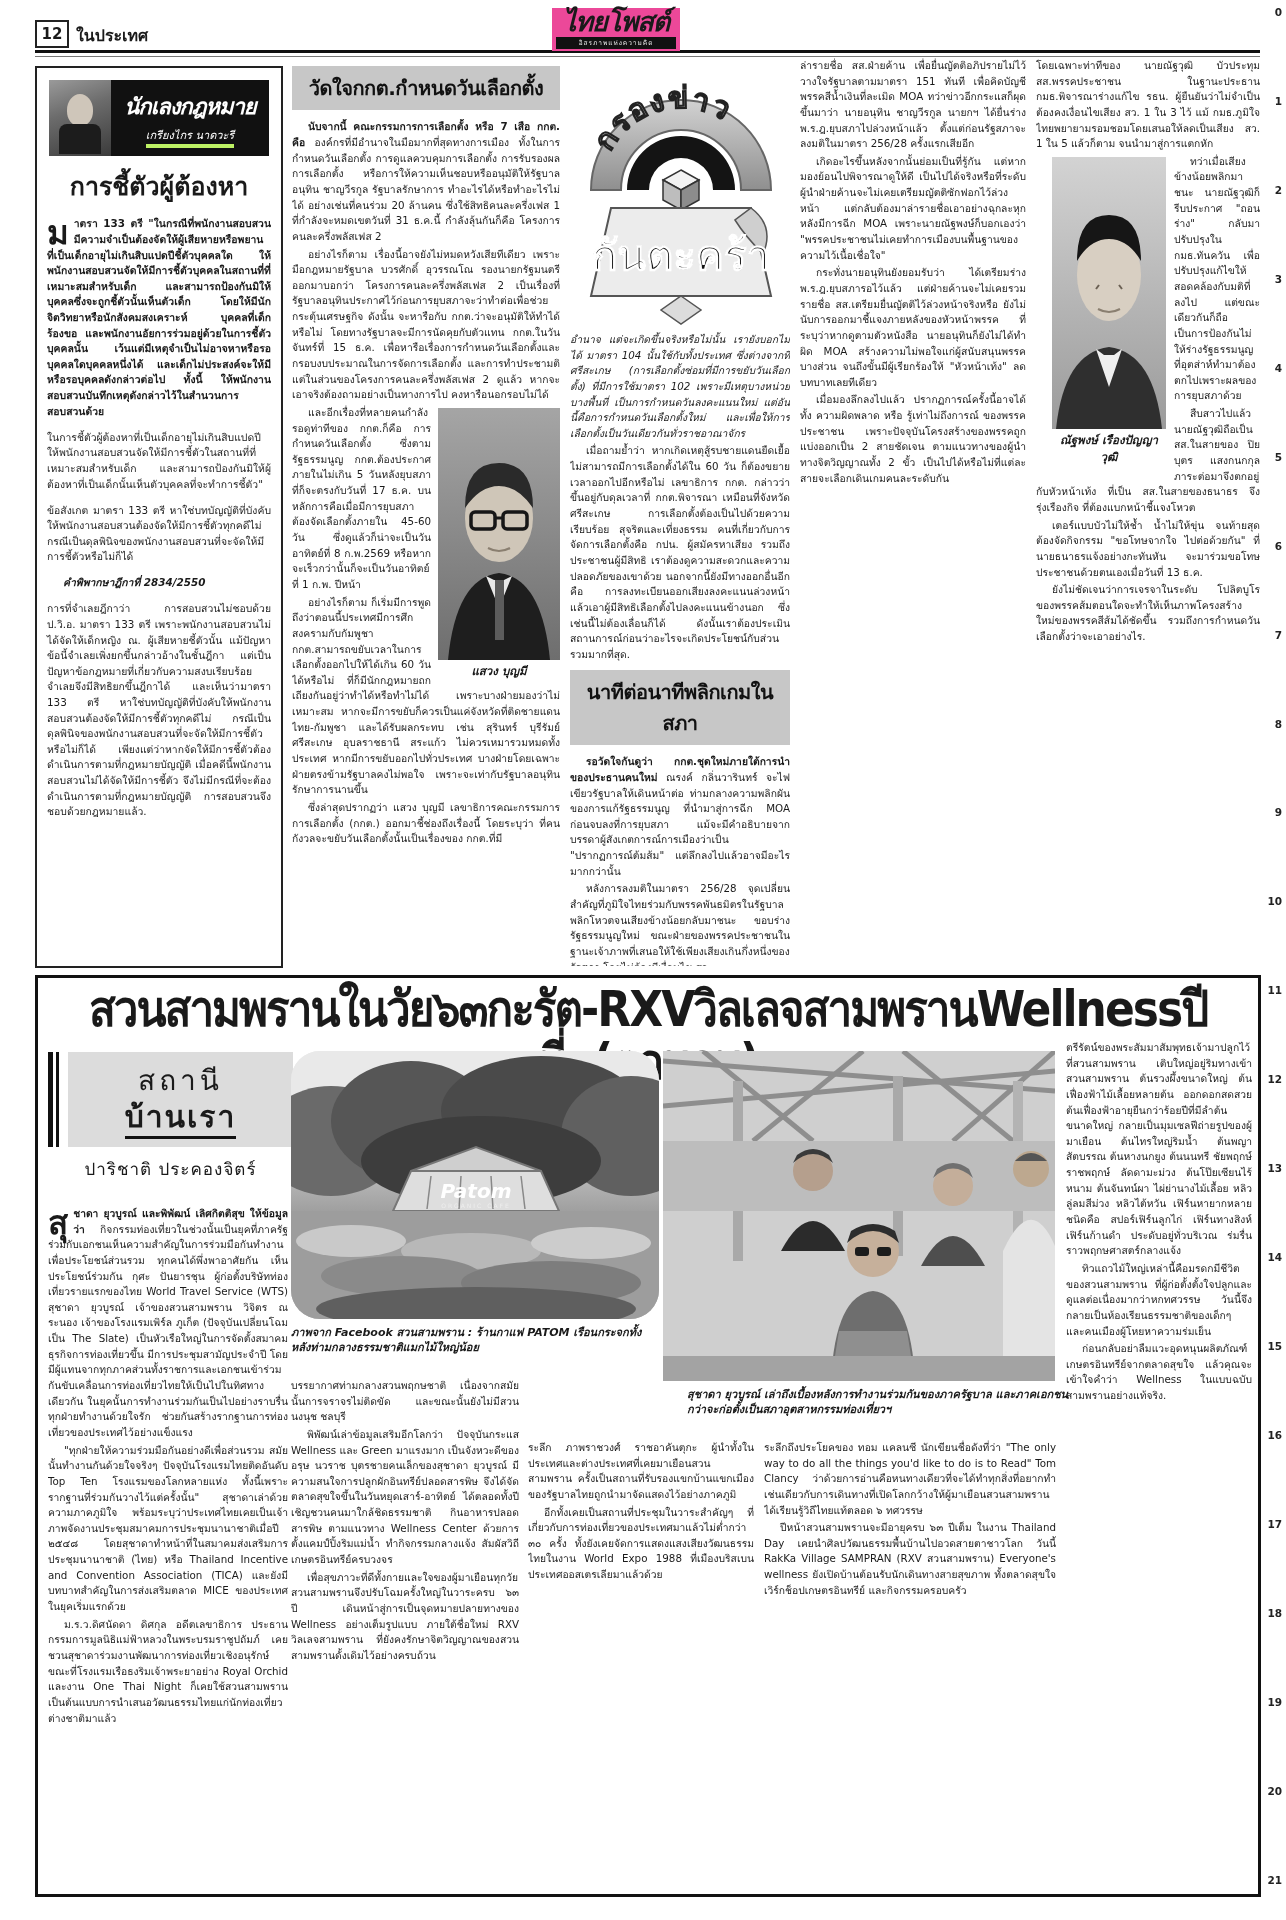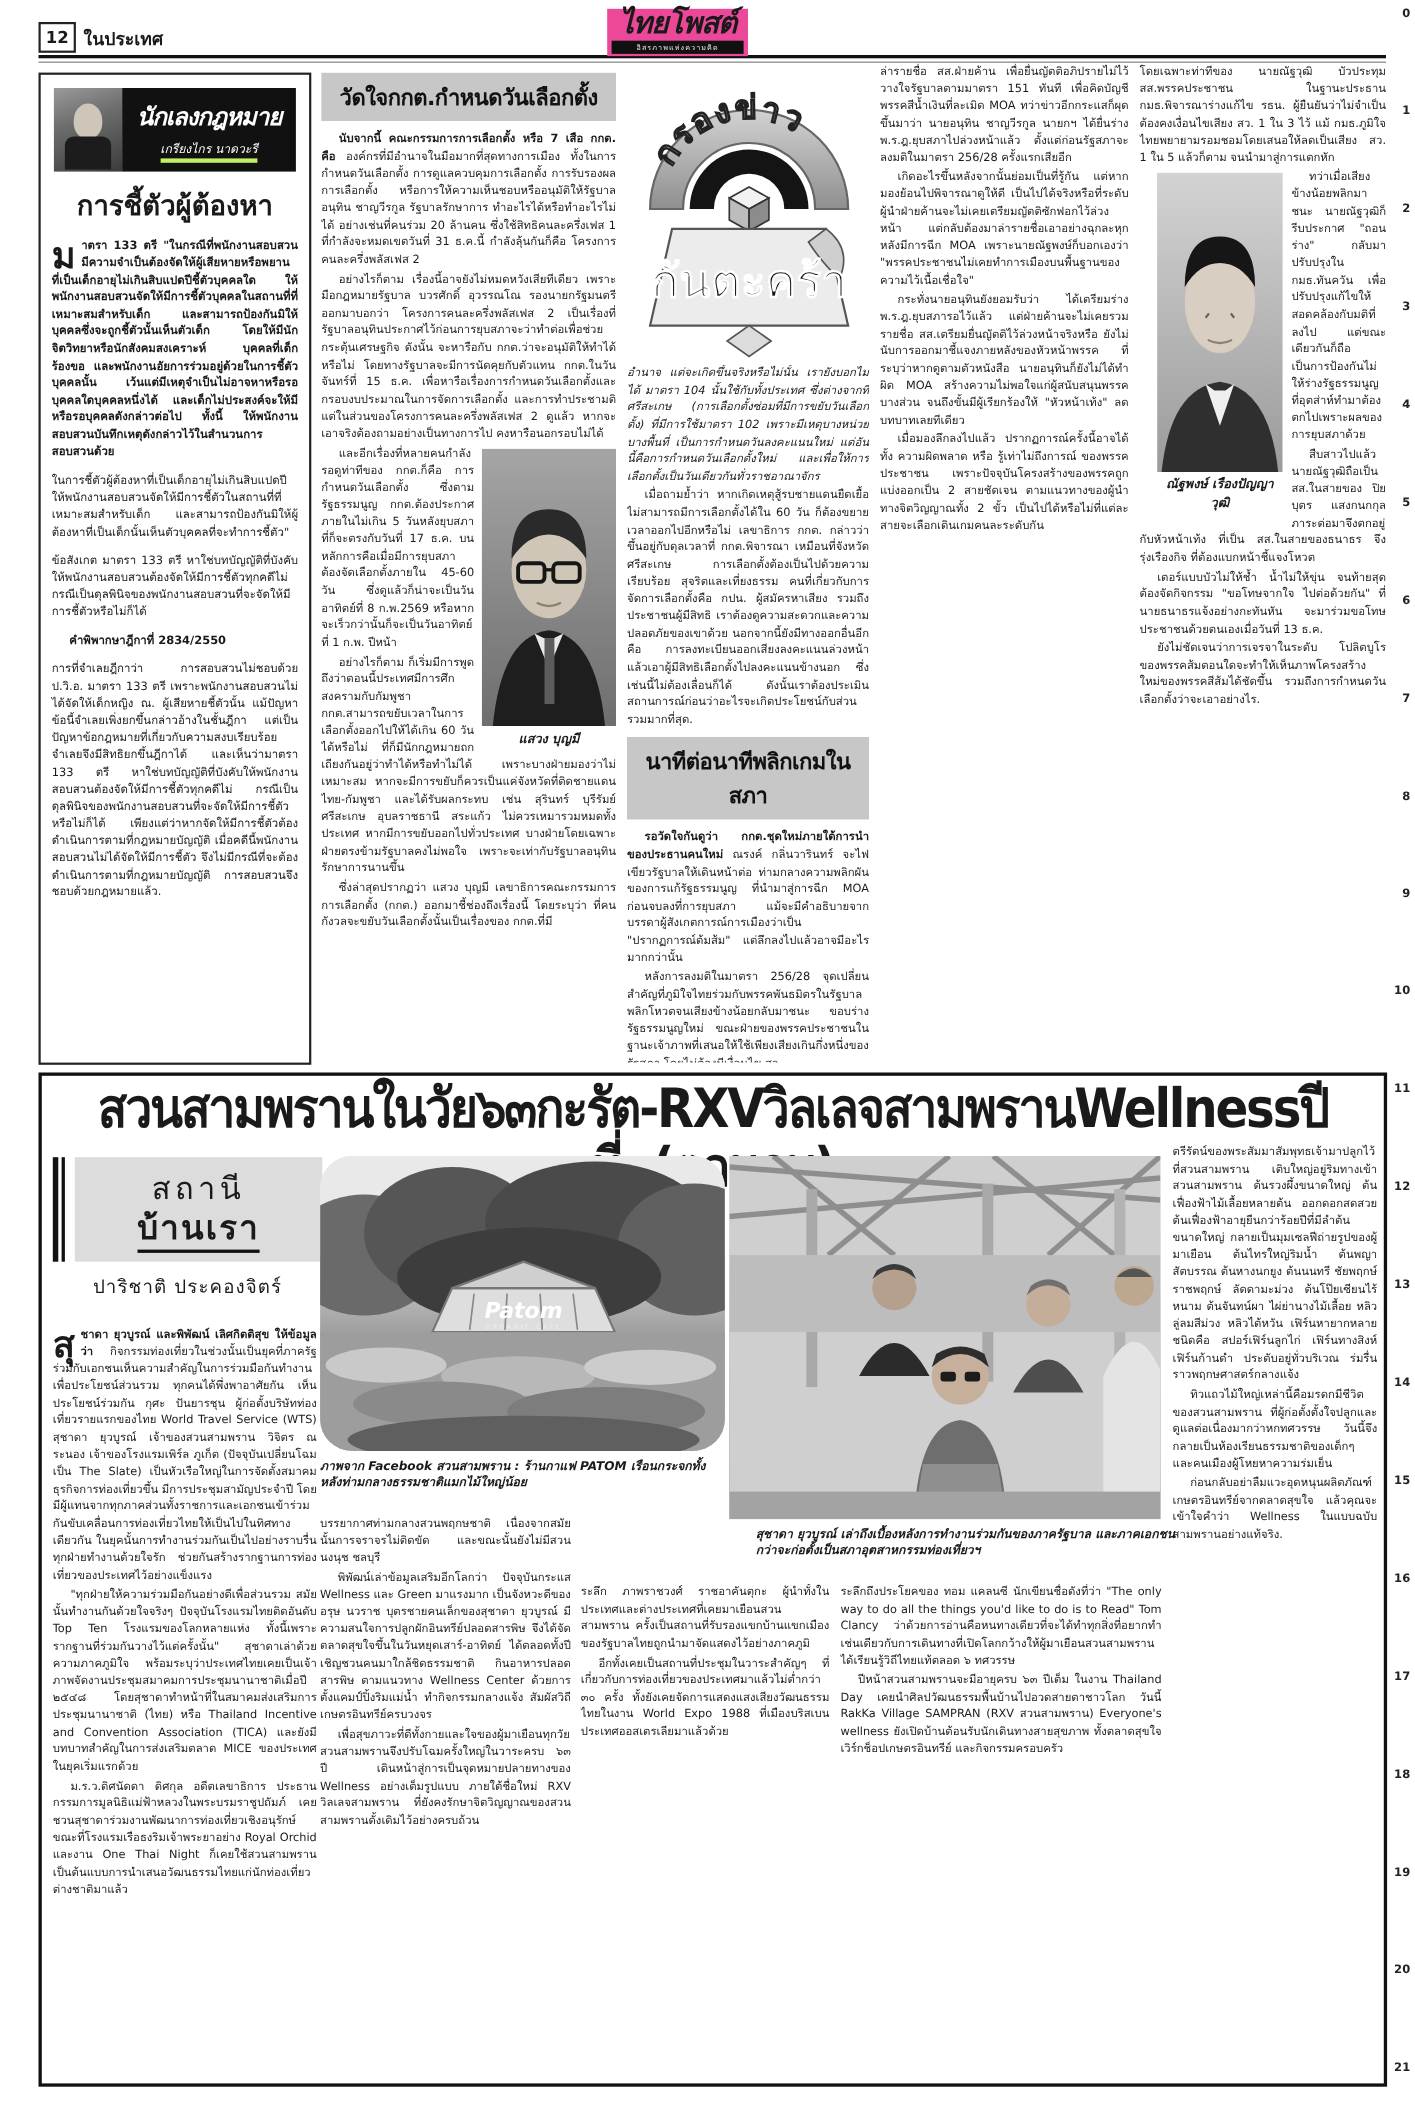--- a/index.html
+++ b/index.html
@@ -30,21 +30,21 @@
   
   .lawbox{position:absolute;left:35px;top:66px;width:248px;height:902px;border:2px solid #222;box-sizing:border-box;padding:10px 10px;overflow:hidden;}
   .law-logo{display:flex;height:76px;margin:2px 2px 10px;}
   .law-photo{width:62px;background:linear-gradient(160deg,#9a9a9a 0%,#6c6c6c 40%,#3b3b3b 100%);position:relative;}
   .law-photo::before{content:"";position:absolute;left:18px;top:14px;width:26px;height:32px;border-radius:50% 50% 45% 45%;background:#cfc6ba;}
   .law-photo::after{content:"";position:absolute;left:10px;top:44px;width:42px;height:30px;background:#1c1c1c;border-radius:8px 8px 0 0;}
   .law-banner{flex:1;background:#111;color:#fff;display:flex;flex-direction:column;align-items:center;justify-content:center;}
   .law-banner .t1{font-size:22px;font-weight:900;font-style:italic;letter-spacing:-1px;}
   .law-banner .t2{font-size:11px;font-style:italic;border-bottom:4px solid #bef264;margin-top:2px;}
   .law-head{font-size:25px;font-weight:bold;text-align:center;margin:10px 0 8px;}
-  .law-sub{font-weight:bold;text-indent:16px;margin:6px 0;}
+  .law-sub{font-weight:bold;text-indent:16px;margin:6px 0;font-style:italic;}
   .lawbox .body{font-size:10.4px;line-height:1.5;text-align:justify;}
 
   
   figure{margin:0;}
   .fig-right{float:right;width:122px;margin:3px 0 3px 7px;}
   .fig-left{float:left;width:114px;margin:3px 8px 3px 0;padding-left:16px;}
   .fig-cap{font-style:italic;font-weight:bold;font-size:11.5px;text-align:center;margin-top:3px;}
 
   
   .krong{position:absolute;left:575px;top:58px;width:212px;height:268px;}

